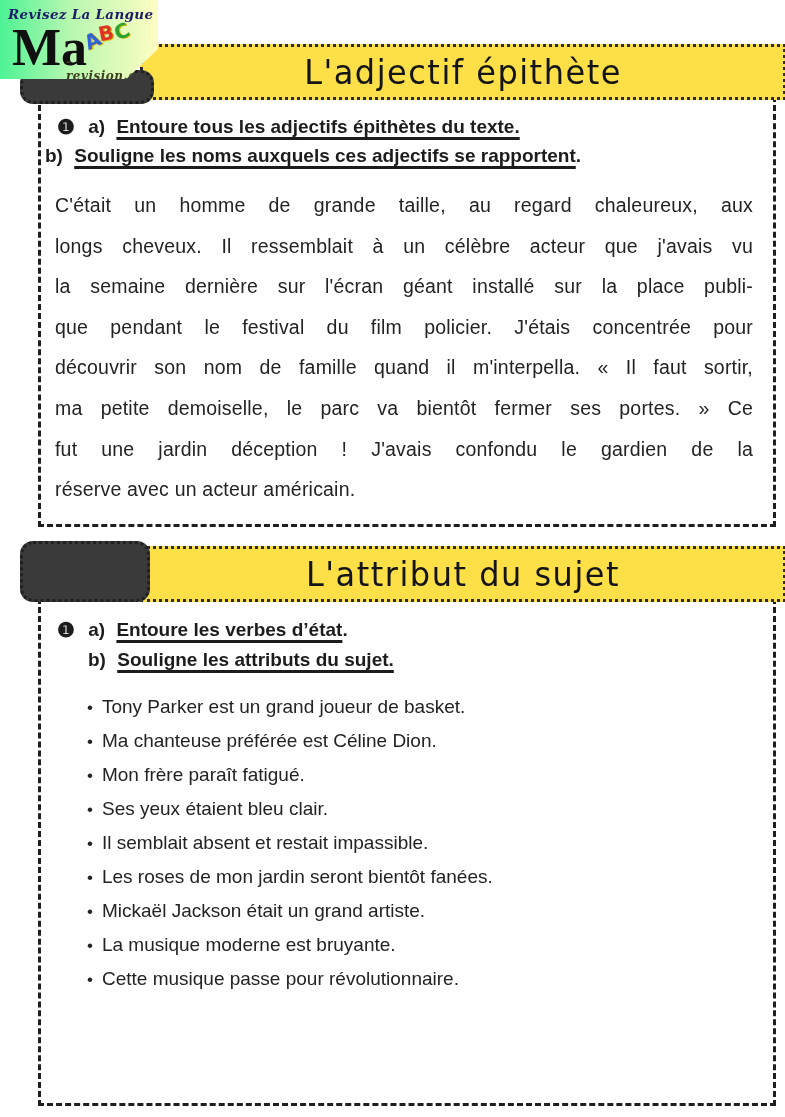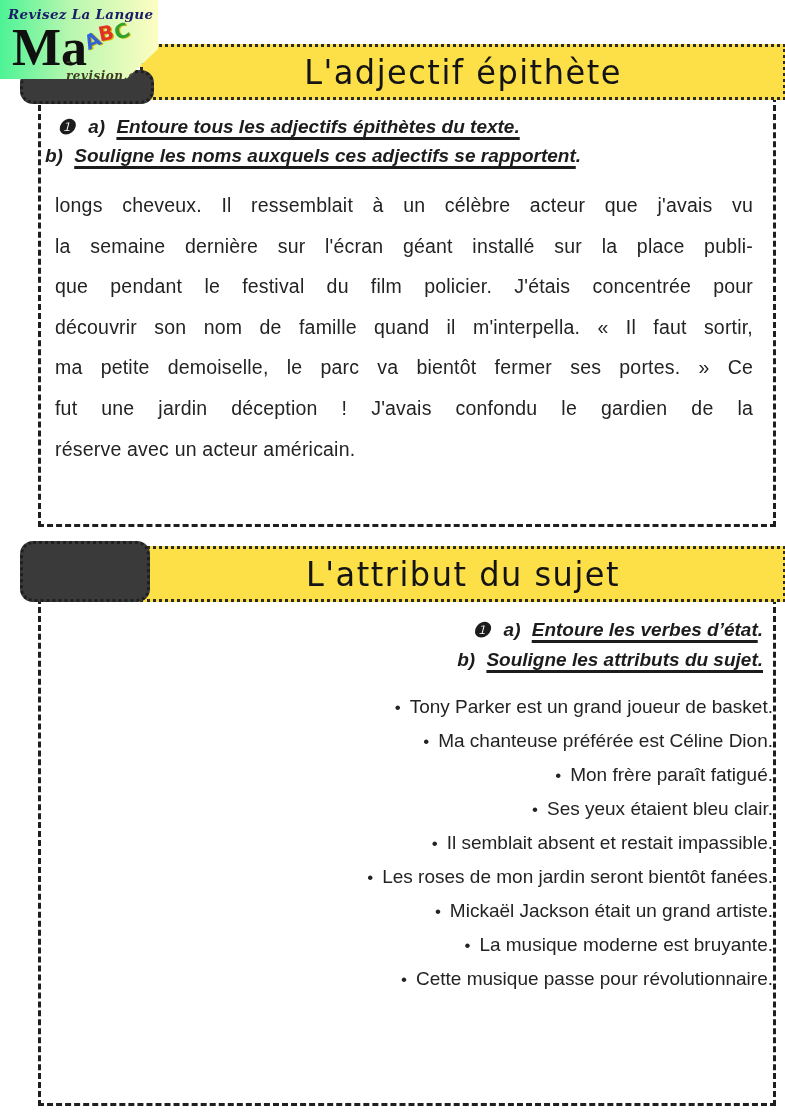--- a/index.html
+++ b/index.html
@@ -52,23 +52,23 @@
   .banner-title{
     font-family:"DejaVu Sans",sans-serif;font-size:32px;color:#141414;
     letter-spacing:1.5px;transform:scaleY(1.08);white-space:nowrap;
   }
   
   .exbox{
     position:absolute;left:38px;width:738px;background:#ffffff;
     border:3px dashed #1f1f1f;box-sizing:border-box;z-index:1;
   }
   .box1{top:96px;height:431px;}
-  .box2{top:598px;height:508px;text-align:right;}
+  .box2{top:598px;height:508px;}
   
-  .instr{padding:13px 10px 0 4px;font-weight:bold;font-size:19px;color:#1c1c1c;font-style:italic;}
+  .instr{padding:13px 10px 0 4px;font-weight:bold;font-size:19px;color:#1c1c1c;}
   .instr-line{line-height:29px;white-space:nowrap;}
   .box2 .instr-line{line-height:30px;}
   .with-num{margin-left:12px;}
   .indent-b{margin-left:43px;}
   .num-badge{font-size:20px;margin-right:8px;position:relative;top:1px;}
   .instr-label{margin-right:6px;}
   .u{text-decoration:underline;text-decoration-thickness:2.5px;text-underline-offset:4px;}
   
   .para{margin:15px 20px 0 14px;font-size:19.5px;color:#232323;letter-spacing:0.2px;}
   .pline{line-height:40.6px;text-align:justify;text-align-last:justify;white-space:normal;}
@@ -103,20 +103,21 @@
         <span class="num-badge">❶</span>
         <span class="instr-label">a)</span>
         <span class="u">Entoure tous les adjectifs épithètes du texte.</span>
       </div>
       <div class="instr-line">
         <span class="instr-label">b)</span>
         <span class="u">Souligne les noms auxquels ces adjectifs se rapportent</span><span>.</span>
       </div>
     </div>
     <div class="para">
+      <div class="pline">C'était un homme de grande taille, au regard chaleureux, aux</div>
       <div class="pline">longs cheveux. Il ressemblait à un célèbre acteur que j'avais vu</div>
       <div class="pline">la semaine dernière sur l'écran géant installé sur la place publi-</div>
       <div class="pline">que pendant le festival du film policier. J'étais concentrée pour</div>
       <div class="pline">découvrir son nom de famille quand il m'interpella. « Il faut sortir,</div>
       <div class="pline">ma petite demoiselle, le parc va bientôt fermer ses portes. » Ce</div>
       <div class="pline">fut une jardin déception ! J'avais confondu le gardien de la</div>
       <div class="pline">réserve avec un acteur américain.</div>
     </div>
   </div>
 

